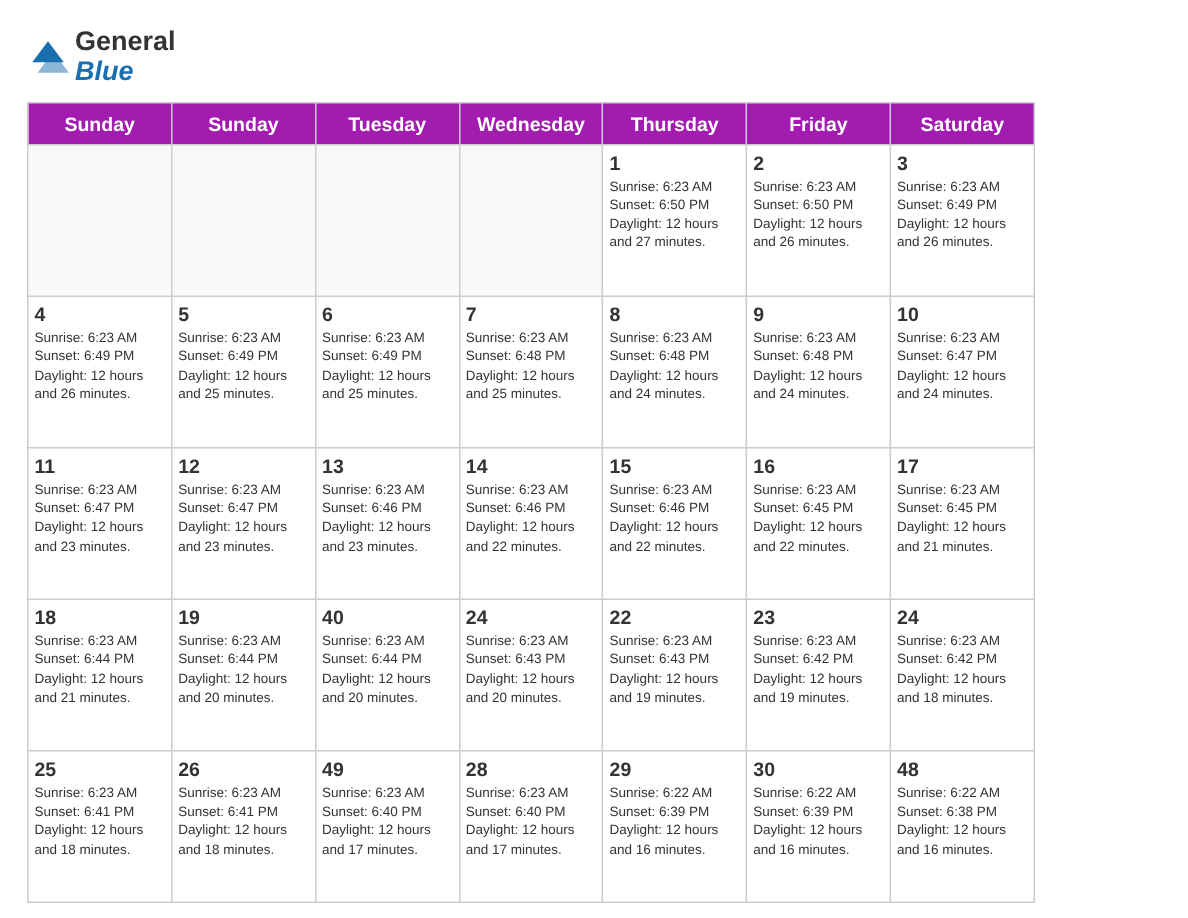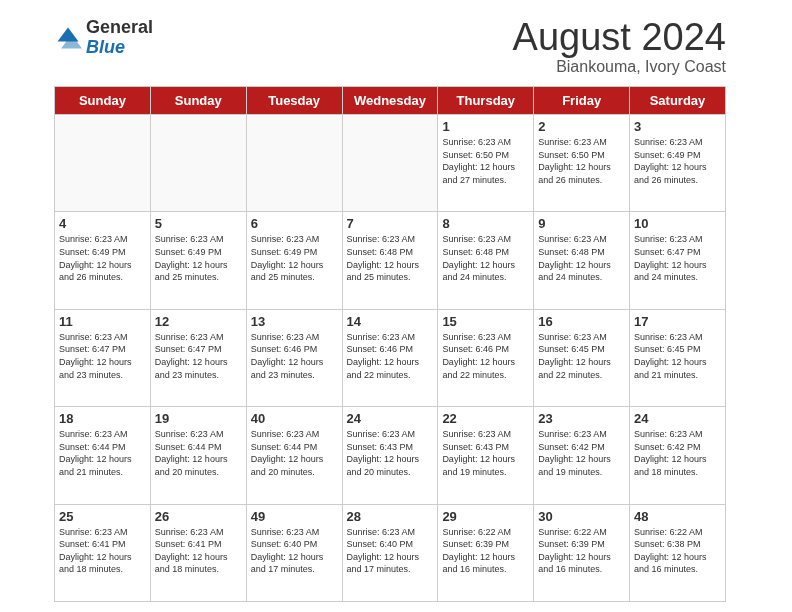--- a/index.html
+++ b/index.html
@@ -9,21 +9,20 @@
       width: 792px;
       height: 612px;
       overflow: hidden;
     }
     .page {
       width: 708px;
       height: 612px;
       padding: 18px 18px 10px 18px;
       display: flex;
       flex-direction: column;
-      margin-left: 36px;
     }
     .header {
       display: flex;
       justify-content: space-between;
       align-items: flex-start;
       margin-bottom: 10px;
     }
     .logo {
       display: flex;
       align-items: center;
@@ -54,21 +53,21 @@
       color: #555;
       margin-top: 2px;
     }
     .calendar {
       flex: 1;
       border-collapse: collapse;
       width: 100%;
       table-layout: fixed;
     }
     .calendar thead tr th {
-      background: #b91c1c;
+      background: #a21caf;
       color: #fff;
       font-size: 13px;
       font-weight: bold;
       padding: 6px 4px;
       text-align: center;
       border: 1px solid #ccc;
     }
     .calendar tbody tr td {
       border: 1px solid #ccc;
       vertical-align: top;
@@ -108,24 +107,20 @@
     <div class="logo">
       <svg class="logo-icon" viewBox="0 0 32 32">
         <polygon points="16,4 28,20 4,20" fill="#1a6faf"></polygon>
         <polygon points="20,12 32,28 8,28" fill="#1a6faf" opacity="0.5"></polygon>
       </svg>
       <div class="logo-text">
         <span class="logo-general">General</span><br>
         <span class="logo-blue">Blue</span>
       </div>
     </div>
-    <div class="title-block">
-      <div class="month-title">August 2024</div>
-      <div class="location-title">Biankouma, Ivory Coast</div>
-    </div>
   </div>
 
   <table class="calendar">
     <thead>
       <tr id="weekday-row">
           <th>Sunday</th>
           <th>Sunday</th>
           <th>Tuesday</th>
           <th>Wednesday</th>
           <th>Thursday</th>

